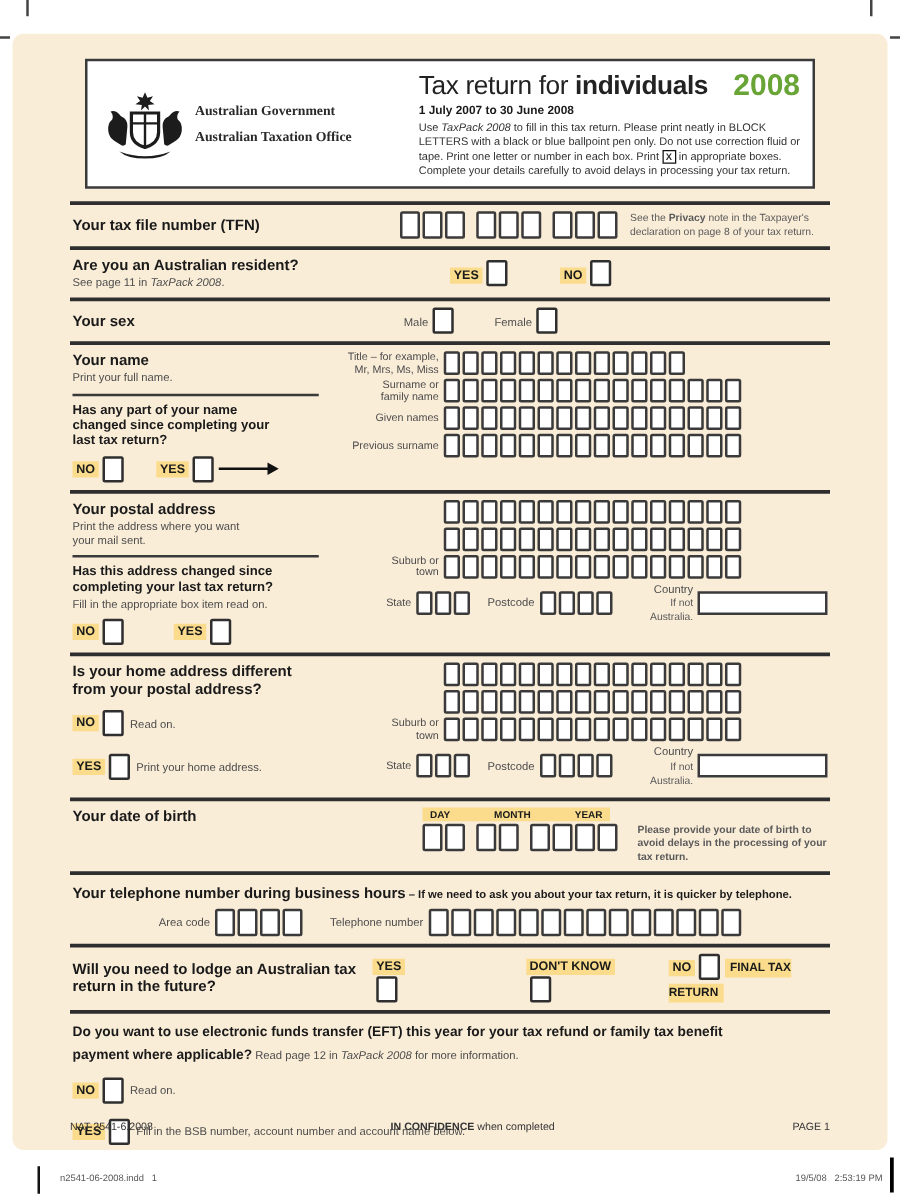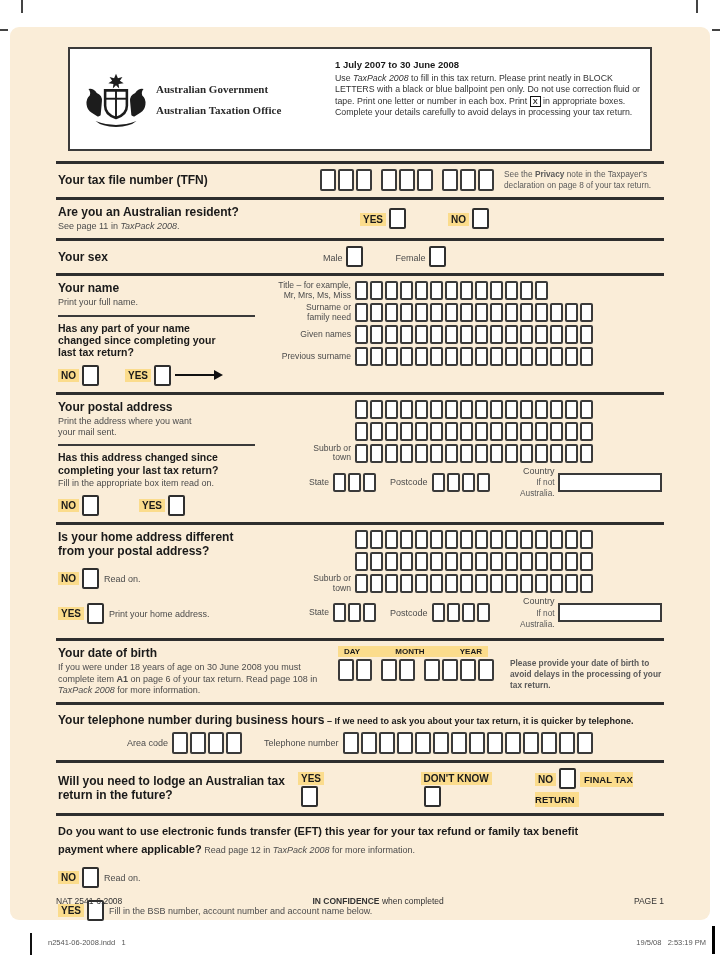--- a/index.html
+++ b/index.html
@@ -92,20 +92,24 @@
         <line x1="33" y1="43" x2="67" y2="43" stroke="#1c1c1c" stroke-width="3"></line>
         <line x1="50" y1="30" x2="50" y2="72" stroke="#1c1c1c" stroke-width="3"></line>
         <path d="M18 78 q32 12 64 0 q-10 9 -32 9 q-22 0 -32 -9 z" fill="#1c1c1c"></path>
       </svg>
       <div class="govt">
         <div>Australian Government</div>
         <div>Australian Taxation Office</div>
       </div>
     </div>
     <div class="hdr-right">
+      <div class="title-row">
+        <span class="title"><span>Tax return for </span><b>individuals</b></span>
+        <span class="year">2008</span>
+      </div>
       <div class="period">1 July 2007 to 30 June 2008</div>
       <div class="instr"><span>Use </span><i>TaxPack 2008</i><span> to fill in this tax return. Please print neatly in BLOCK LETTERS with a black or blue ballpoint pen only. Do not use correction fluid or tape. Print one letter or number in each box. Print </span><span class="xbox">X</span><span> in appropriate boxes. Complete your details carefully to avoid delays in processing your tax return.</span></div>
     </div>
   </div>
 
   <div class="sec row">
     <div class="h1" style="flex:0 0 262px;">Your tax file number (TFN)</div>
     <div class="boxrow big">
         <span class="bgrp">
           <span class="cbox"></span>
@@ -168,21 +172,21 @@
             <span class="cbox"></span>
             <span class="cbox"></span>
             <span class="cbox"></span>
             <span class="cbox"></span>
             <span class="cbox"></span>
             <span class="cbox"></span>
             <span class="cbox"></span>
           </div>
       </div>
       <div class="frow">
-        <div class="flabel"><span>Surname or</span><br><span>family need</span></div>
+        <div class="flabel"><span>Surname or</span><br><span>family name</span></div>
         <div class="boxrow">
             <span class="cbox"></span>
             <span class="cbox"></span>
             <span class="cbox"></span>
             <span class="cbox"></span>
             <span class="cbox"></span>
             <span class="cbox"></span>
             <span class="cbox"></span>
             <span class="cbox"></span>
             <span class="cbox"></span>
@@ -436,21 +440,20 @@
           <span class="note" style="margin-left:14px; text-align:right;"><span style="font-size:9px;color:#4c4c4c;">Country</span><br><span>If not Australia.</span></span>
           <span class="country-box"></span>
         </div>
       </div>
     </div>
   </div>
 
   <div class="sec row" style="align-items:flex-start;">
     <div style="flex:0 0 272px;">
       <div class="h1">Your date of birth</div>
-      <div class="sub"><span>If you were under 18 years of age on 30 June 2008 you must complete item </span><span class="bld">A1</span><span> on page 6 of your tax return. Read page 108 in </span><i>TaxPack 2008</i><span> for more information.</span></div>
     </div>
     <div style="margin-left:8px;">
       <div class="dmy-bar">
         <span>DAY</span>
           <span>MONTH</span>
           <span>YEAR</span>
       </div>
       <div class="boxrow big">
           <span class="bgrp">
             <span class="cbox"></span>

